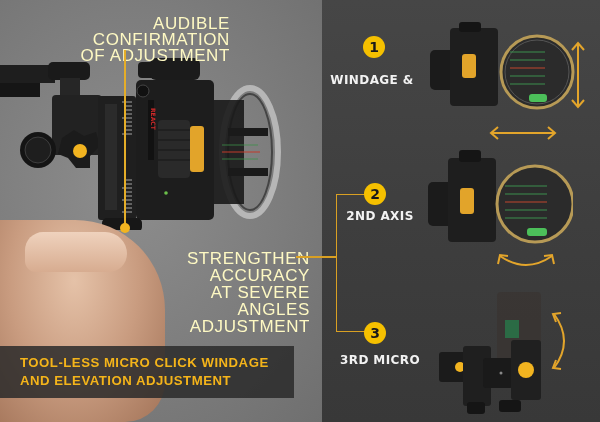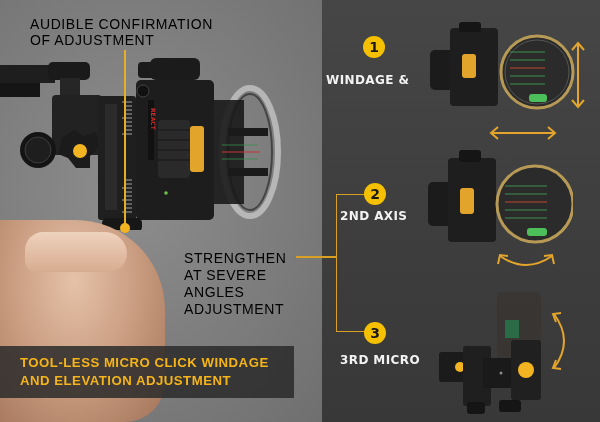--- a/index.html
+++ b/index.html
@@ -11,22 +11,22 @@
     }
     .left-panel {
       position: absolute; left: 0; top: 0; width: 322px; height: 422px;
       background: radial-gradient(ellipse at 40% 45%, #8d8d8d 0%, #7d7d7d 55%, #6f6f6f 100%);
     }
     .right-panel {
       position: absolute; left: 322px; top: 0; width: 278px; height: 422px;
       background: linear-gradient(180deg, #464646 0%, #3d3d3d 60%, #383838 100%);
     }
     .callout {
-      position: absolute; color: #000000; text-align: left;
-      font-size: 14px; letter-spacing: 0.6px; line-height: 16px;
+      position: absolute; color: #fef9c3; text-align: right;
+      font-size: 17px; letter-spacing: 0.6px; line-height: 16px;
     }
     .callout-top { left: 30px; top: 16px; width: 200px; }
     .callout-mid { left: 184px; top: 250px; width: 126px; line-height: 17px; }
     .lead-v { position: absolute; background: #e5ad28; }
     .dot { position: absolute; width: 10px; height: 10px; border-radius: 50%; background: #f2b420; }
     .banner {
       position: absolute; left: 0; top: 346px; width: 294px; height: 52px;
       background: rgba(42,42,42,0.85);
       padding: 8px 0 16px 20px;
     }
@@ -35,21 +35,21 @@
       letter-spacing: 0.5px; line-height: 18px;
     }
     .badge {
       position: absolute; width: 22px; height: 22px; border-radius: 50%;
       background: #f5c000; color: #1a1a1a; font-weight: bold; font-size: 14px;
       text-align: center; line-height: 22px;
       font-family: "DejaVu Sans", sans-serif;
     }
     .axis-label {
       position: absolute; color: #f2f2f2; font-weight: bold; font-size: 12px;
-      letter-spacing: 0.4px; line-height: 15px; 
+      letter-spacing: 0.4px; line-height: 15px; text-align: center;
       font-family: "DejaVu Sans", sans-serif;
     }
     .bracket { position: absolute; border: 1.5px solid #d9a023; border-right: none; }
     .hline { position: absolute; height: 1.5px; background: #d9a023; }
     .product { position: absolute; }
     
     .hand {
       position: absolute; left: 0; top: 220px; width: 165px; height: 202px;
       background: radial-gradient(ellipse at 45% 30%, #e5c2a8 0%, #c99c80 50%, #a27358 100%);
       border-radius: 0 90px 40px 0;
@@ -140,20 +140,21 @@
 
 <div class="callout callout-top">
   <div>AUDIBLE CONFIRMATION</div>
   <div>OF ADJUSTMENT</div>
 </div>
 <div class="lead-v" style="left:124px;top:50px;width:2px;height:176px;"></div>
 <div class="dot" style="left:120px;top:223px;"></div>
 
 <div class="callout callout-mid">
   <div>STRENGTHEN</div>
+  <div>ACCURACY</div>
   <div>AT SEVERE ANGLES</div>
   <div>ADJUSTMENT</div>
 </div>
 <div class="hline" style="left:296px;top:256px;width:40px;"></div>
 
 <div class="banner">
   <span>TOOL-LESS MICRO CLICK WINDAGE</span>
   <span>AND ELEVATION ADJUSTMENT</span>
 </div>
 

